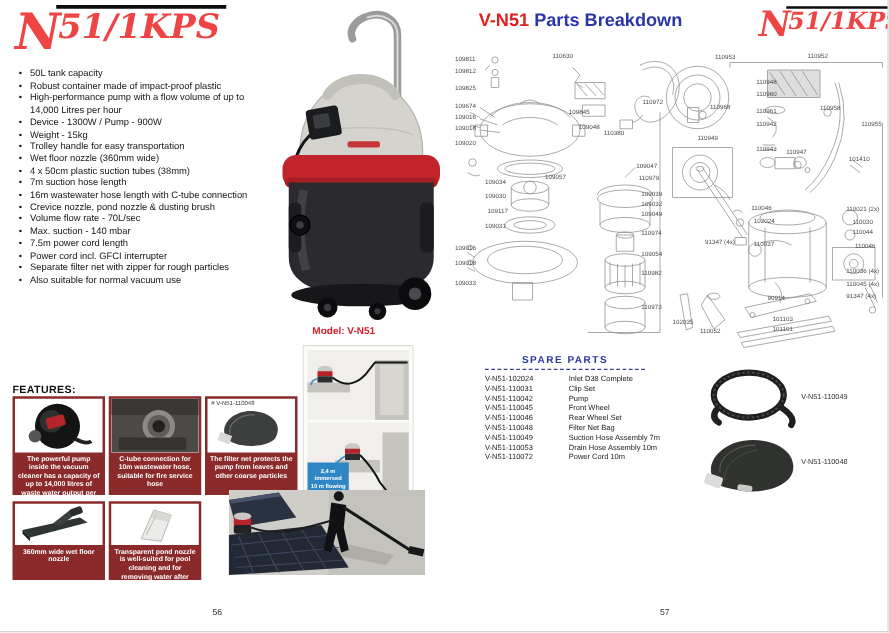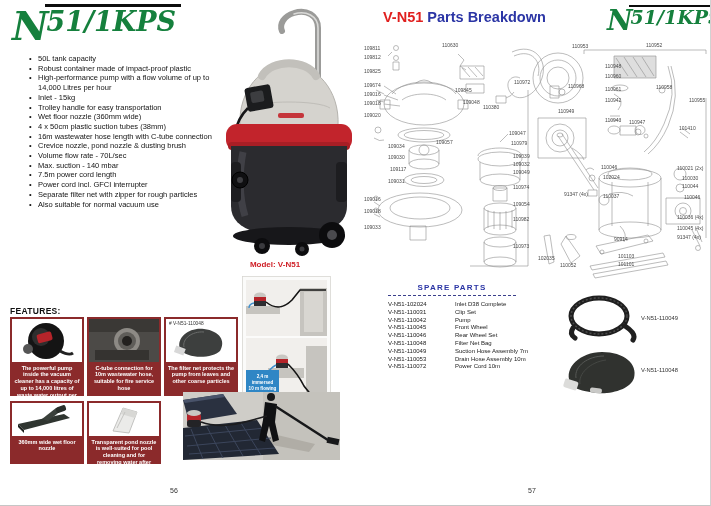--- a/index.html
+++ b/index.html
@@ -2,21 +2,21 @@
 <html><head>
 <meta charset="utf-8">
 <style>
   html,body{margin:0;padding:0;background:#ffffff;}
   #page{position:relative;width:711px;height:506px;background:#fff;overflow:hidden;
         font-family:"Liberation Sans",sans-serif;color:#1a1a1a;
         border-right:1px solid #d2d2d2;border-bottom:1px solid #c6c6c6;box-sizing:border-box;}
   .abs{position:absolute;}
 
   
-  .logo{font-family:"DejaVu Serif",serif;font-style:italic;font-weight:bold;color:#15803d;white-space:nowrap;line-height:1;}
+  .logo{font-family:"DejaVu Serif",serif;font-style:italic;font-weight:bold;color:#ef4444;white-space:nowrap;line-height:1;}
   .logo .ln{font-size:40px;display:inline-block;}
   .logo .lr{font-size:27px;display:inline-block;border-top:3.5px solid #0d0d0d;padding:1px 5px 0 2px;margin-left:-4px;vertical-align:9px;}
   .logo.small .ln{font-size:28px;}
   .logo.small .lr{font-size:19px;border-top:2.5px solid #0d0d0d;vertical-align:6px;padding-top:1px;}
 
   
   ul.bullets{list-style:none;margin:0;padding:0;width:202px;}
   ul.bullets li{font-size:7.5px;line-height:9.7px;white-space:pre-line;padding-left:9px;position:relative;color:#141414;}
   ul.bullets li::before{content:"•";position:absolute;left:0;top:0;font-size:7.5px;}
   .model-label{width:142px;text-align:center;font-size:8px;font-weight:bold;color:#cf2027;}
@@ -44,30 +44,32 @@
 </style>
 </head>
 <body>
 
 <div id="page">
 
   <div class="abs logo" style="left:12px;top:4px;">
     <span class="ln">N</span><span class="lr">51/1KPS</span>
   </div>
 
-  <ul class="abs bullets" style="left:29px;top:54px;">
+  <ul class="abs bullets" style="left:15px;top:54px;">
 
   <li>50L tank capacity</li>
       <li>Robust container made of impact-proof plastic</li>
       <li>High-performance pump with a flow volume of up to
 14,000 Litres per hour</li>
-      <li>Inlet - 15kg</li>
+      <li>Device - 1300W / Pump - 900W</li>
+      <li>Weight - 15kg</li>
       <li>Trolley handle for easy transportation</li>
       <li>Wet floor nozzle (360mm wide)</li>
       <li>4 x 50cm plastic suction tubes (38mm)</li>
+      <li>7m suction hose length</li>
       <li>16m wastewater hose length with C-tube connection</li>
       <li>Crevice nozzle, pond nozzle &amp; dusting brush</li>
       <li>Volume flow rate - 70L/sec</li>
       <li>Max. suction - 140 mbar</li>
       <li>7.5m power cord length</li>
       <li>Power cord incl. GFCI interrupter</li>
       <li>Separate filter net with zipper for rough particles</li>
       <li>Also suitable for normal vacuum use</li>
     </ul>
 

